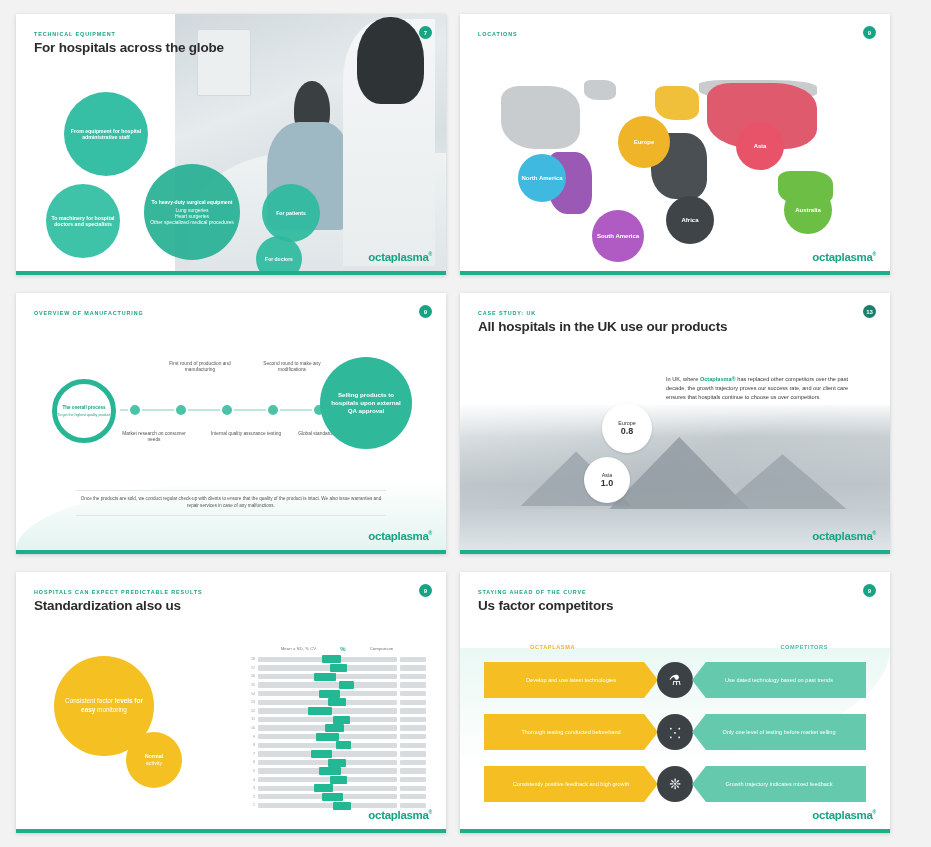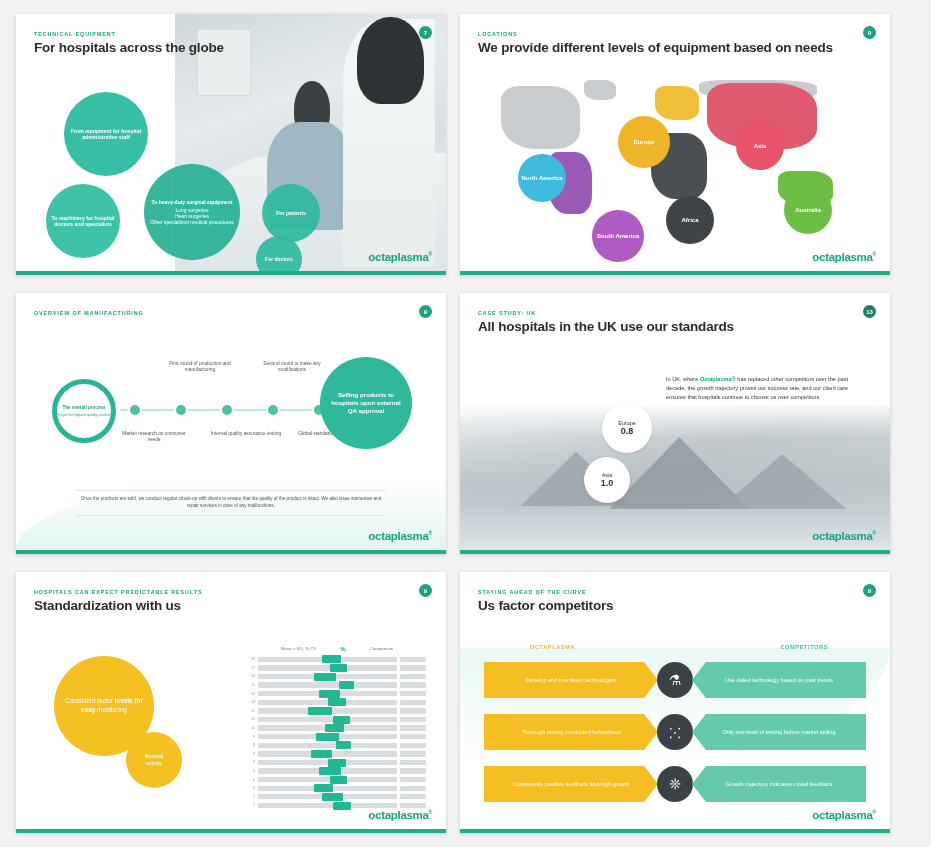--- a/index.html
+++ b/index.html
@@ -296,21 +296,20 @@
     <div class="bubble s1-b5">
       <span class="b-title">For doctors</span>
     </div>
     <div class="logo">
       <span>octaplasma</span><span class="sup">®</span>
     </div>
   </div>
 
   <div class="slide">
     <div class="eyebrow">LOCATIONS</div>
-    <div class="title">We provide different levels of equipment based on needs</div>
     <div class="pagebadge">9</div>
 
     <div class="map-wrap">
       <div class="map-bg">
         <div class="landmass lm-gr"></div>
         <div class="landmass lm-na"></div>
         <div class="landmass lm-sa"></div>
         <div class="landmass lm-ru"></div>
         <div class="landmass lm-eu"></div>
         <div class="landmass lm-af"></div>
@@ -371,42 +370,42 @@
   </div>
 
   <div class="slide">
     <div class="s4-photo">
       <div class="s4-mtn m1"></div>
       <div class="s4-mtn m2"></div>
       <div class="s4-mtn m3"></div>
       <div class="s4-water"></div>
     </div>
     <div class="eyebrow">CASE STUDY: UK</div>
-    <div class="title">All hospitals in the UK use our standards</div>
+    <div class="title">All hospitals in the UK use our products</div>
     <div class="pagebadge dark">13</div>
 
     <div class="s4-circ s4-eu">
       <span class="c-lbl">Europe</span>
       <span class="c-val">0.8</span>
     </div>
     <div class="s4-circ s4-as">
       <span class="c-lbl">Asia</span>
       <span class="c-val">1.0</span>
     </div>
     <div class="s4-text">
       <span>In UK, where </span><span class="brand">Octaplasma®</span><span> has replaced other competitors over the past decade, the growth trajectory proves our success rate, and our client care ensures that hospitals continue to choose us over competitors.</span>
     </div>
     <div class="logo">
       <span>octaplasma</span><span class="sup">®</span>
     </div>
   </div>
 
   <div class="slide">
     <div class="eyebrow">HOSPITALS CAN EXPECT PREDICTABLE RESULTS</div>
-    <div class="title">Standardization with us</div>
+    <div class="title">Standardization also us</div>
     <div class="pagebadge">9</div>
 
     <div class="s5-b1">
       <span><span>Consistent factor</span> <b>levels for easy</b> <span>monitoring</span></span>
     </div>
     <div class="s5-b2">
       <span><b>Normal</b><br><span>activity</span></span>
     </div>
 
     <div class="plot">

